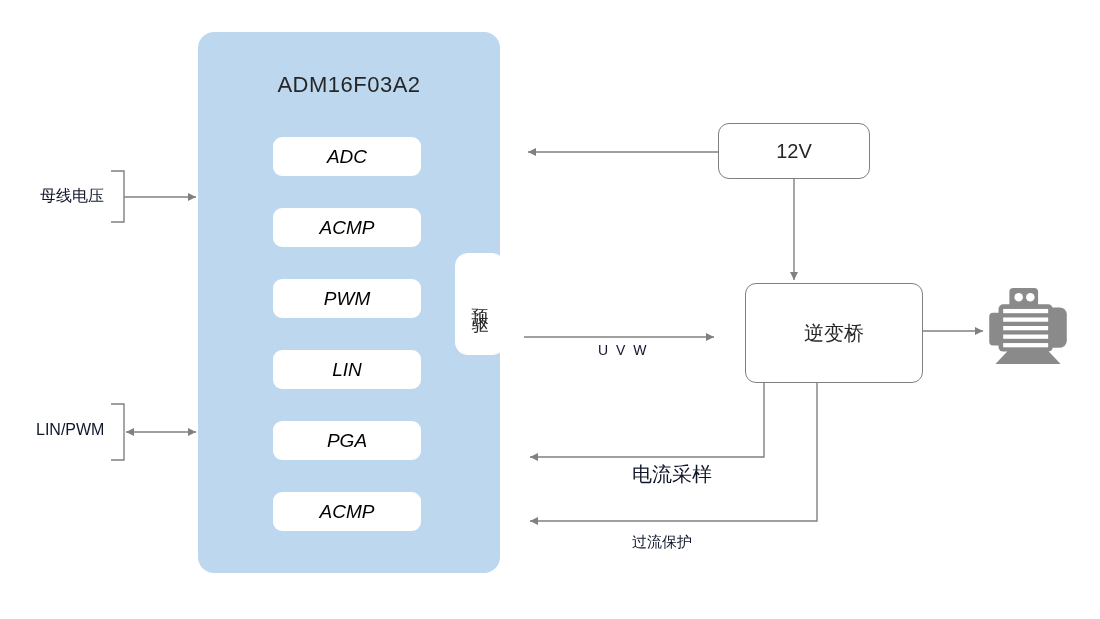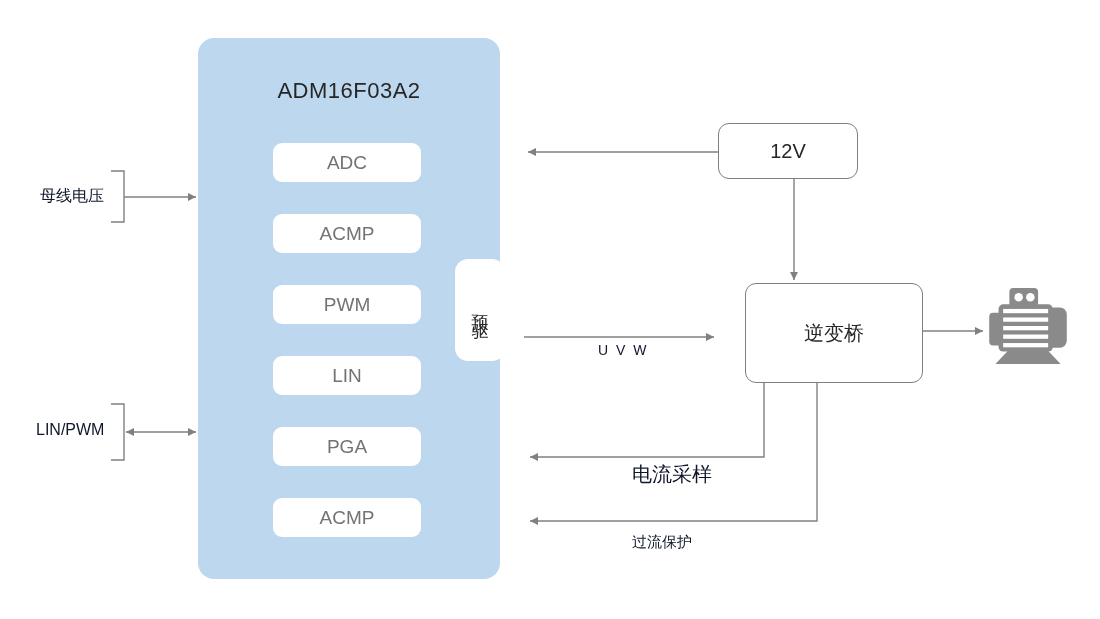--- a/index.html
+++ b/index.html
@@ -21,21 +21,21 @@
     left: 0;
     top: 0;
     width: 1100px;
     height: 619px;
     pointer-events: none;
   }
   
   .mcu {
     position: absolute;
     left: 198px;
-    top: 38px;
+    top: 32px;
     width: 302px;
     height: 541px;
     background: #bdd7ee;
     border-radius: 16px;
   }
   .mcu-title {
     position: absolute;
     left: 0;
     top: 40px;
     width: 100%;
@@ -48,21 +48,22 @@
     position: absolute;
     left: 75px;
     width: 148px;
     height: 39px;
     background: #ffffff;
     border-radius: 9px;
     display: flex;
     align-items: center;
     justify-content: center;
     font-size: 19px;
-    color: #737373;
+    color: #000000;
+    font-style: italic;
   }
   .periph-0 { top: 105px; }
   .periph-1 { top: 176px; }
   .periph-2 { top: 247px; }
   .periph-3 { top: 318px; }
   .periph-4 { top: 389px; }
   .periph-5 { top: 460px; }
   .predriver {
     position: absolute;
     left: 257px;
@@ -91,21 +92,21 @@
     display: flex;
     align-items: center;
     justify-content: center;
     font-size: 20px;
     color: #262626;
     box-sizing: border-box;
   }
   .power-block {
     left: 718px;
     top: 123px;
-    width: 140px;
+    width: 152px;
     height: 56px;
   }
   .inverter-block {
     left: 717px;
     top: 283px;
     width: 178px;
     height: 100px;
     margin-left: 28px;
   }
   

